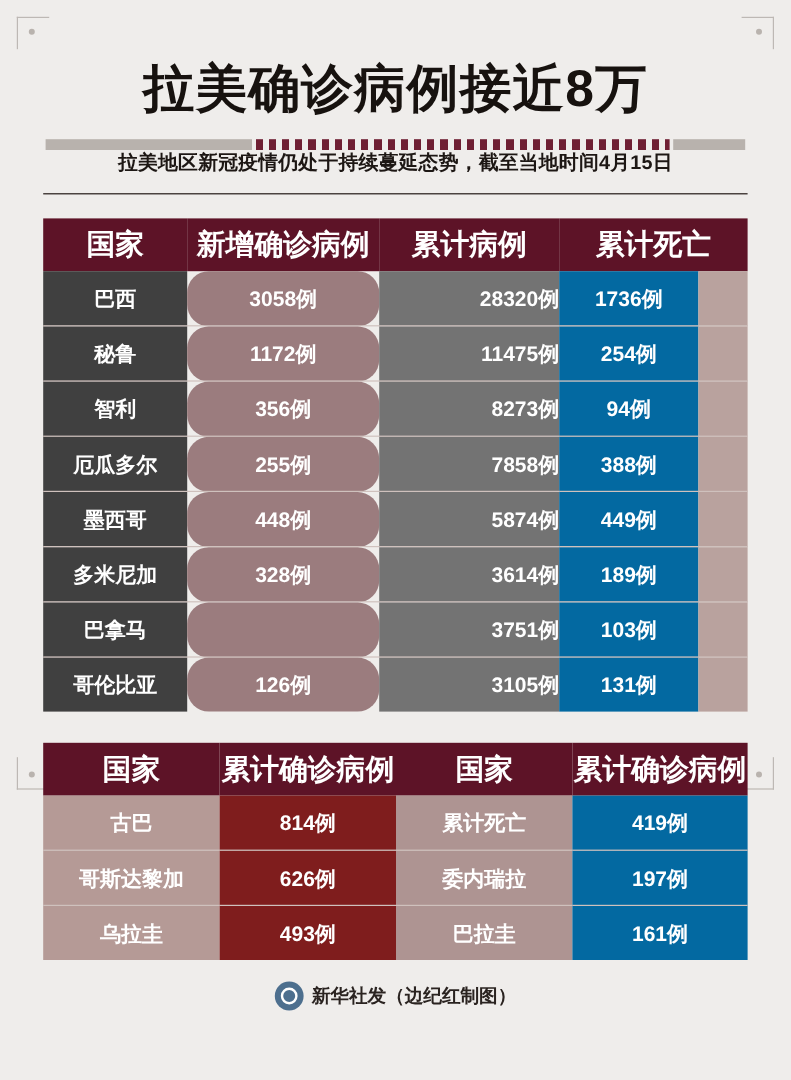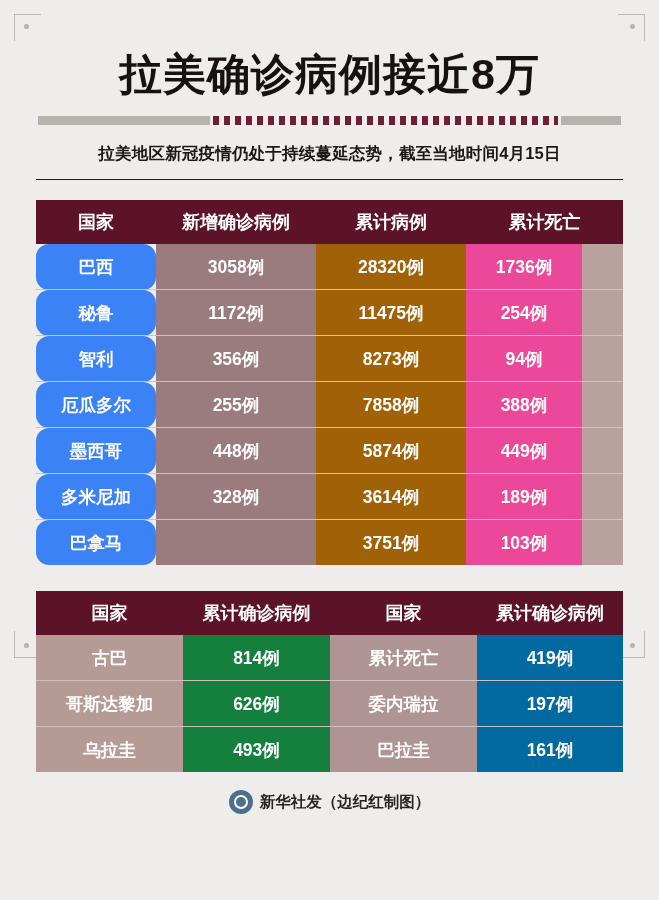--- a/index.html
+++ b/index.html
@@ -74,21 +74,20 @@
   .divider-bar.left { width: 172px; }
   .divider-dashes {
     flex: 1;
     height: 9px;
     background: repeating-linear-gradient(to right, #6f1f33 0 6px, transparent 6px 11px);
     margin: 0 3px;
   }
   .divider-bar.right { width: 60px; }
 
   .subhead {
-    margin-top: 18px;
     font-size: 16.5px;
     color: #1d1714;
     text-align: center;
     font-weight: bold;
     letter-spacing: 0.2px;
   }
   .rule {
     margin-top: 14px;
     height: 1px;
     background: #231a17;
@@ -105,35 +104,35 @@
     color: #ffffff;
     font-size: 17.5px;
     font-weight: bold;
     height: 45px;
     padding: 0;
     border: none;
   }
   .t1 thead th, .t2 thead th {
     background: #5d1327;
     height: 44px;
-    font-size: 18px;
+    font-size: 24px;
   }
   
-  .t1 td.c0 { background: #3b82f6; border-radius: 13px; }
-  .t1 td.c1 { background: #9b7c7e; }
-  .t1 td.c2 { background: #a16207; }
-  .t1 td.c3 { background: #ec4899; }
+  .t1 td.c0 { background: #404040; }
+  .t1 td.c1 { background: #9b7c7e; border-radius: 18px; }
+  .t1 td.c2 { background: #737373; text-align: right; }
+  .t1 td.c3 { background: #0369a1; }
   .t1 td.c4 { background: #b9a29e; }
 
   .t1 tbody tr td { border-bottom: 1px solid #cfc1bd; }
   .t1 tbody tr:last-child td { border-bottom: none; }
 
   .t2 { margin-top: 26px; }
   .t2 td.d0 { background: #b59a96; margin-left: 44px; }
-  .t2 td.d1 { background: #15803d; }
+  .t2 td.d1 { background: #7f1d1d; }
   .t2 td.d2 { background: #ae9492; }
   .t2 td.d3 { background: #0369a1; }
   .t2 tbody tr td { border-bottom: 1px solid #cfc1bd; }
   .t2 tbody tr:last-child td { border-bottom: none; }
 
   .footer {
     margin-top: 18px;
     display: flex;
     align-items: center;
     justify-content: center;
@@ -249,20 +248,27 @@
           <td class="c3">189例</td>
           <td class="c4"></td>
         </tr>
         <tr>
           <td class="c0">巴拿马</td>
           <td class="c1"></td>
           <td class="c2">3751例</td>
           <td class="c3">103例</td>
           <td class="c4"></td>
         </tr>
+        <tr>
+          <td class="c0">哥伦比亚</td>
+          <td class="c1">126例</td>
+          <td class="c2">3105例</td>
+          <td class="c3">131例</td>
+          <td class="c4"></td>
+        </tr>
       </tbody>
     </table>
 
     <table class="t2">
       <colgroup>
         <col style="width:147px">
         <col style="width:147px">
         <col style="width:147px">
         <col style="width:146px">
       </colgroup>

